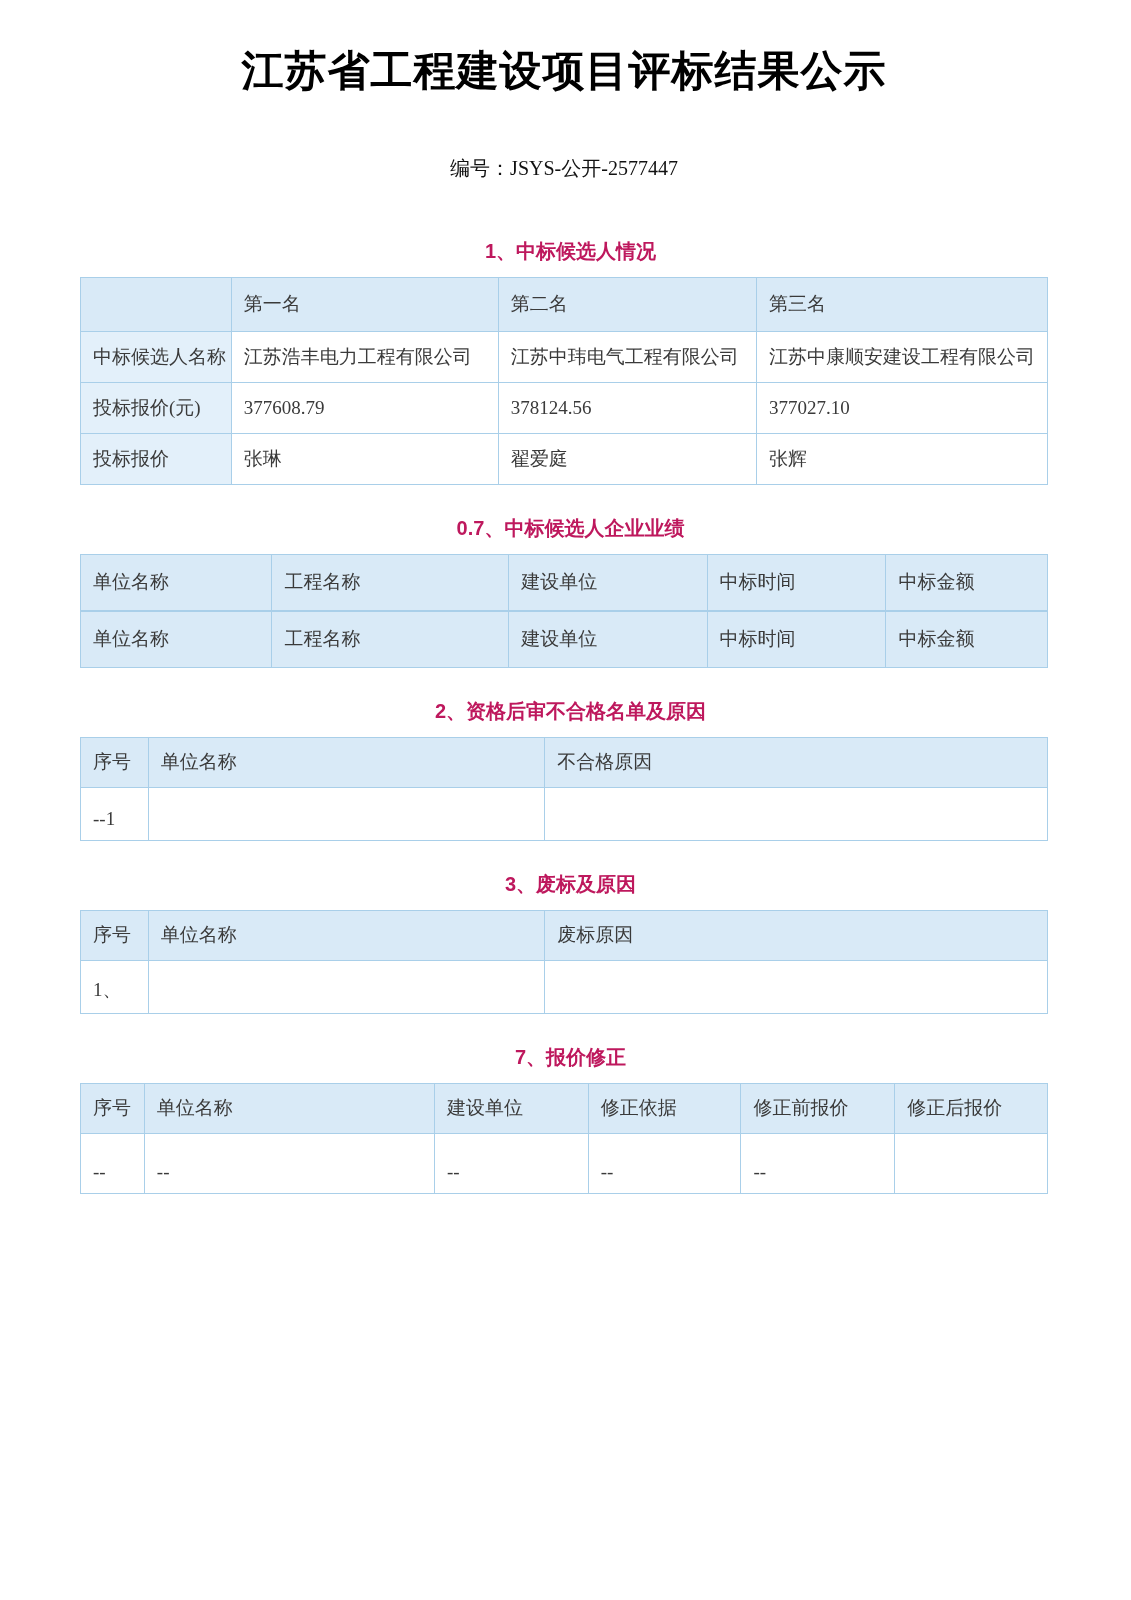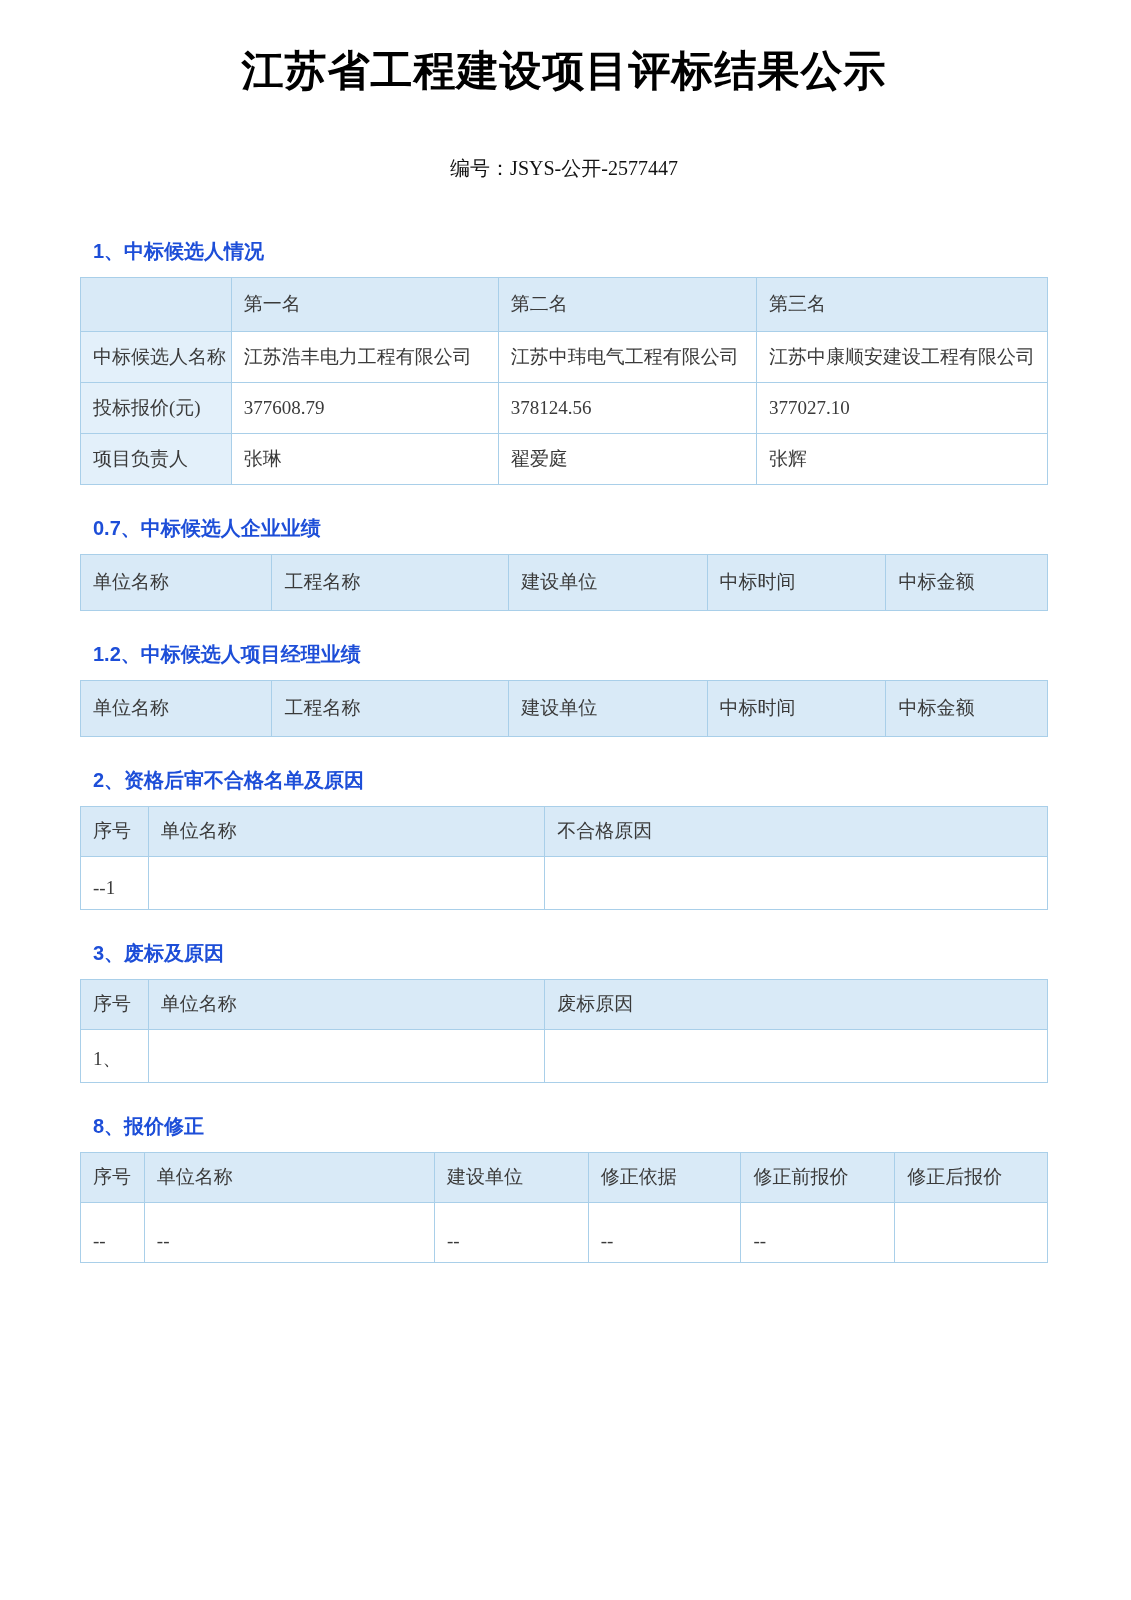--- a/index.html
+++ b/index.html
@@ -41,22 +41,23 @@
     font-weight: 700;
     font-size: 19px;
     text-decoration: underline;
     text-underline-offset: 4px;
     color: #000;
   }
   .sec-heading {
     font-family: "Liberation Sans", "DejaVu Sans", sans-serif;
     font-weight: 700;
     font-size: 20px;
-    color: #1d4ed8;
+    color: #be185d;
     margin: 30px 0 12px 13px;
+    text-align: center;
   }
   .sec-heading.first { margin-top: 56px; }
 
   table {
     width: 100%;
     border-collapse: collapse;
     table-layout: fixed;
     font-size: 19px;
     color: #3a3a3a;
   }
@@ -111,21 +112,21 @@
       <td>江苏中玮电气工程有限公司</td>
       <td>江苏中康顺安建设工程有限公司</td>
     </tr>
     <tr>
       <td class="lab">投标报价(元)</td>
       <td>377608.79</td>
       <td>378124.56</td>
       <td>377027.10</td>
     </tr>
     <tr>
-      <td class="lab">项目负责人</td>
+      <td class="lab">投标报价</td>
       <td>张琳</td>
       <td>翟爱庭</td>
       <td>张辉</td>
     </tr>
   </tbody>
     </table>
 
   <h2 class="sec-heading">0.7、中标候选人企业业绩</h2>
   <table class="t-hdr-only">
     <colgroup>
@@ -139,21 +140,20 @@
         <tr class="hd">
       <th>单位名称</th>
       <th>工程名称</th>
       <th>建设单位</th>
       <th>中标时间</th>
       <th>中标金额</th>
     </tr>
   </tbody>
     </table>
 
-  <h2 class="sec-heading">1.2、中标候选人项目经理业绩</h2>
   <table class="t-hdr-only">
     <colgroup>
         <col style="width:19.8%">
         <col style="width:24.5%">
         <col style="width:20.5%">
         <col style="width:18.5%">
         <col style="width:16.7%">
       </colgroup>
     <tbody>
         <tr class="hd">
@@ -201,21 +201,21 @@
       <th>废标原因</th>
     </tr>
     <tr class="dr">
       <td>1、</td>
       <td></td>
       <td></td>
     </tr>
   </tbody>
     </table>
 
-  <h2 class="sec-heading">8、报价修正</h2>
+  <h2 class="sec-heading">7、报价修正</h2>
   <table class="t4">
     <colgroup>
         <col style="width:6.6%">
         <col style="width:30%">
         <col style="width:15.9%">
         <col style="width:15.8%">
         <col style="width:15.9%">
         <col style="width:15.8%">
       </colgroup>
     <tbody>

